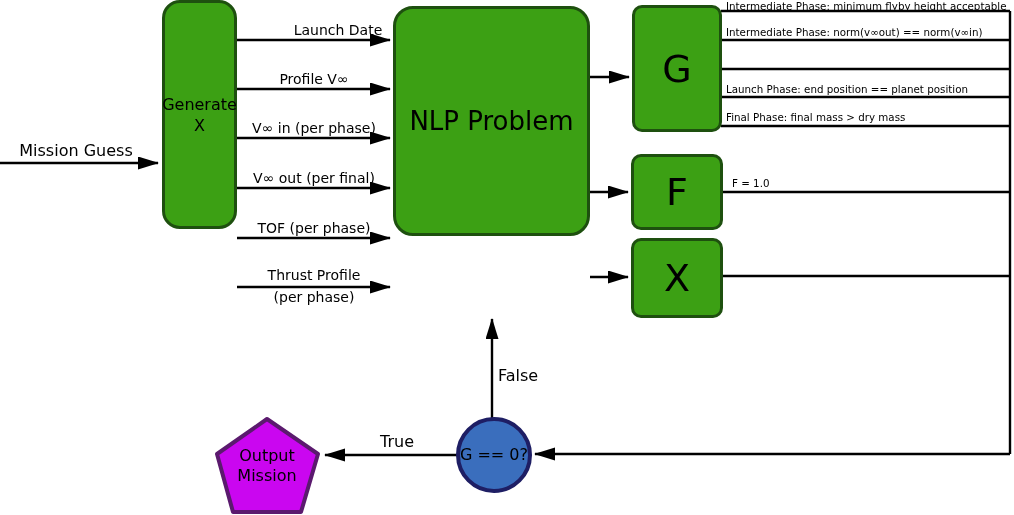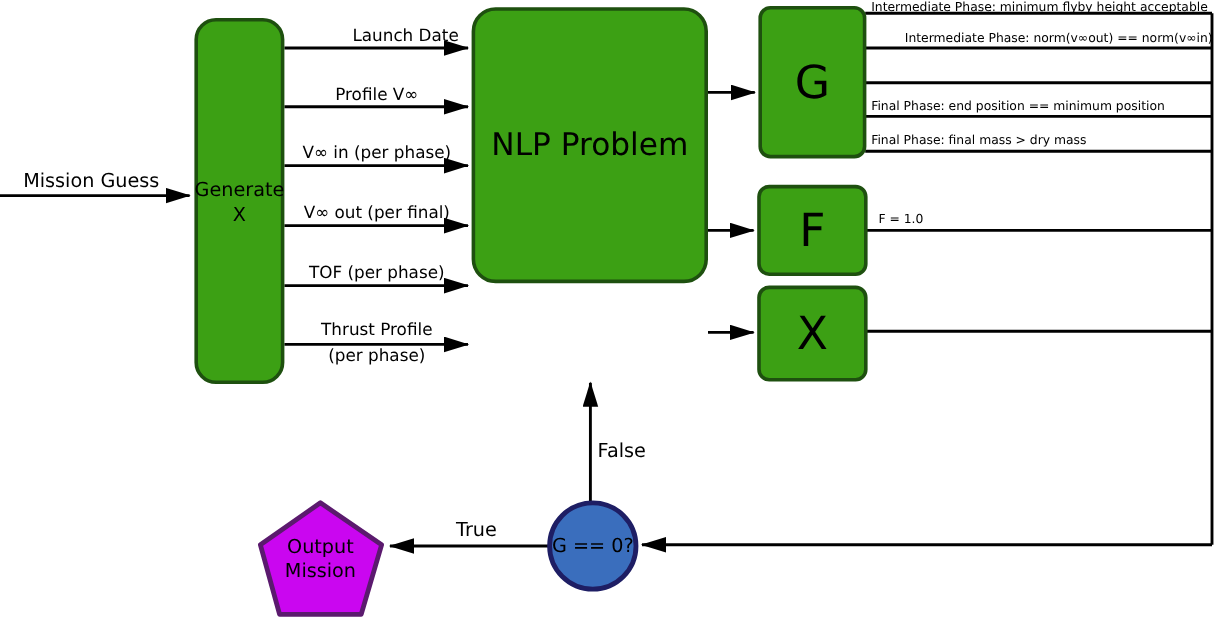--- a/index.html
+++ b/index.html
@@ -101,21 +101,21 @@
 
     <line class="connector" x1="492" y1="418" x2="492" y2="319" marker-end="url(#arr)"></line>
 
     <line class="connector" x1="457" y1="455" x2="325" y2="455" marker-end="url(#arr)"></line>
 
     <circle class="shape-decision" cx="494" cy="455" r="36"></circle>
 
     <polygon class="shape-output" points="267,419 318,454 301,512 233,512 217,454"></polygon>
   </svg>
 
-  <div class="node node-pill" style="left:162px; top:15px; width:75px; height:305px;justify-content:center;">
+  <div class="node node-pill" style="left:162px; top:0; width:75px; height:229px;justify-content:center;">
     <div class="gen-text">
       <div>Generate</div>
       <div>X</div>
     </div>
   </div>
 
   <div class="node node-big" style="left:393px; top:6px; width:197px; height:230px;justify-content:center;">
     <span>NLP Problem</span>
   </div>
 
@@ -141,22 +141,22 @@
 
   <div class="lbl lbl-mid lbl-center" style="left:224px; top:22px; width:154px;padding-left:37px;">Launch Date</div>
   <div class="lbl lbl-mid lbl-center" style="left:237px; top:71px; width:154px;">Profile V∞</div>
   <div class="lbl lbl-mid lbl-center" style="left:237px; top:120px; width:154px;">V∞ in (per phase)</div>
   <div class="lbl lbl-mid lbl-center" style="left:237px; top:170px; width:154px;">V∞ out (per final)</div>
   <div class="lbl lbl-mid lbl-center" style="left:237px; top:220px; width:154px;">TOF (per phase)</div>
   <div class="lbl lbl-mid lbl-center" style="left:237px; top:267px; width:154px;">Thrust Profile</div>
   <div class="lbl lbl-mid lbl-center" style="left:237px; top:289px; width:154px;">(per phase)</div>
 
   <div class="lbl lbl-sm" style="left:726px; top:0px;">Intermediate Phase: minimum flyby height acceptable</div>
-  <div class="lbl lbl-sm" style="left:726px; top:26px;margin-left:28px;">Intermediate Phase: norm(v∞out) == norm(v∞in)</div>
-  <div class="lbl lbl-sm" style="left:726px; top:83px;">Final Phase: end position == minimum position</div>
+  <div class="lbl lbl-sm" style="left:726px; top:26px;">Intermediate Phase: norm(v∞out) == norm(v∞in)</div>
+  <div class="lbl lbl-sm" style="left:726px; top:83px;">Launch Phase: end position == planet position</div>
   <div class="lbl lbl-sm" style="left:726px; top:111px;">Final Phase: final mass &gt; dry mass</div>
 
   <div class="lbl lbl-sm" style="left:732px; top:177px;">F = 1.0</div>
 
   <div class="lbl lbl-big" style="left:498px; top:366px;">False</div>
   <div class="lbl lbl-big" style="left:368px; top:432px;margin-left:12px;">True</div>
 
 </div>
 
 </body></html>

